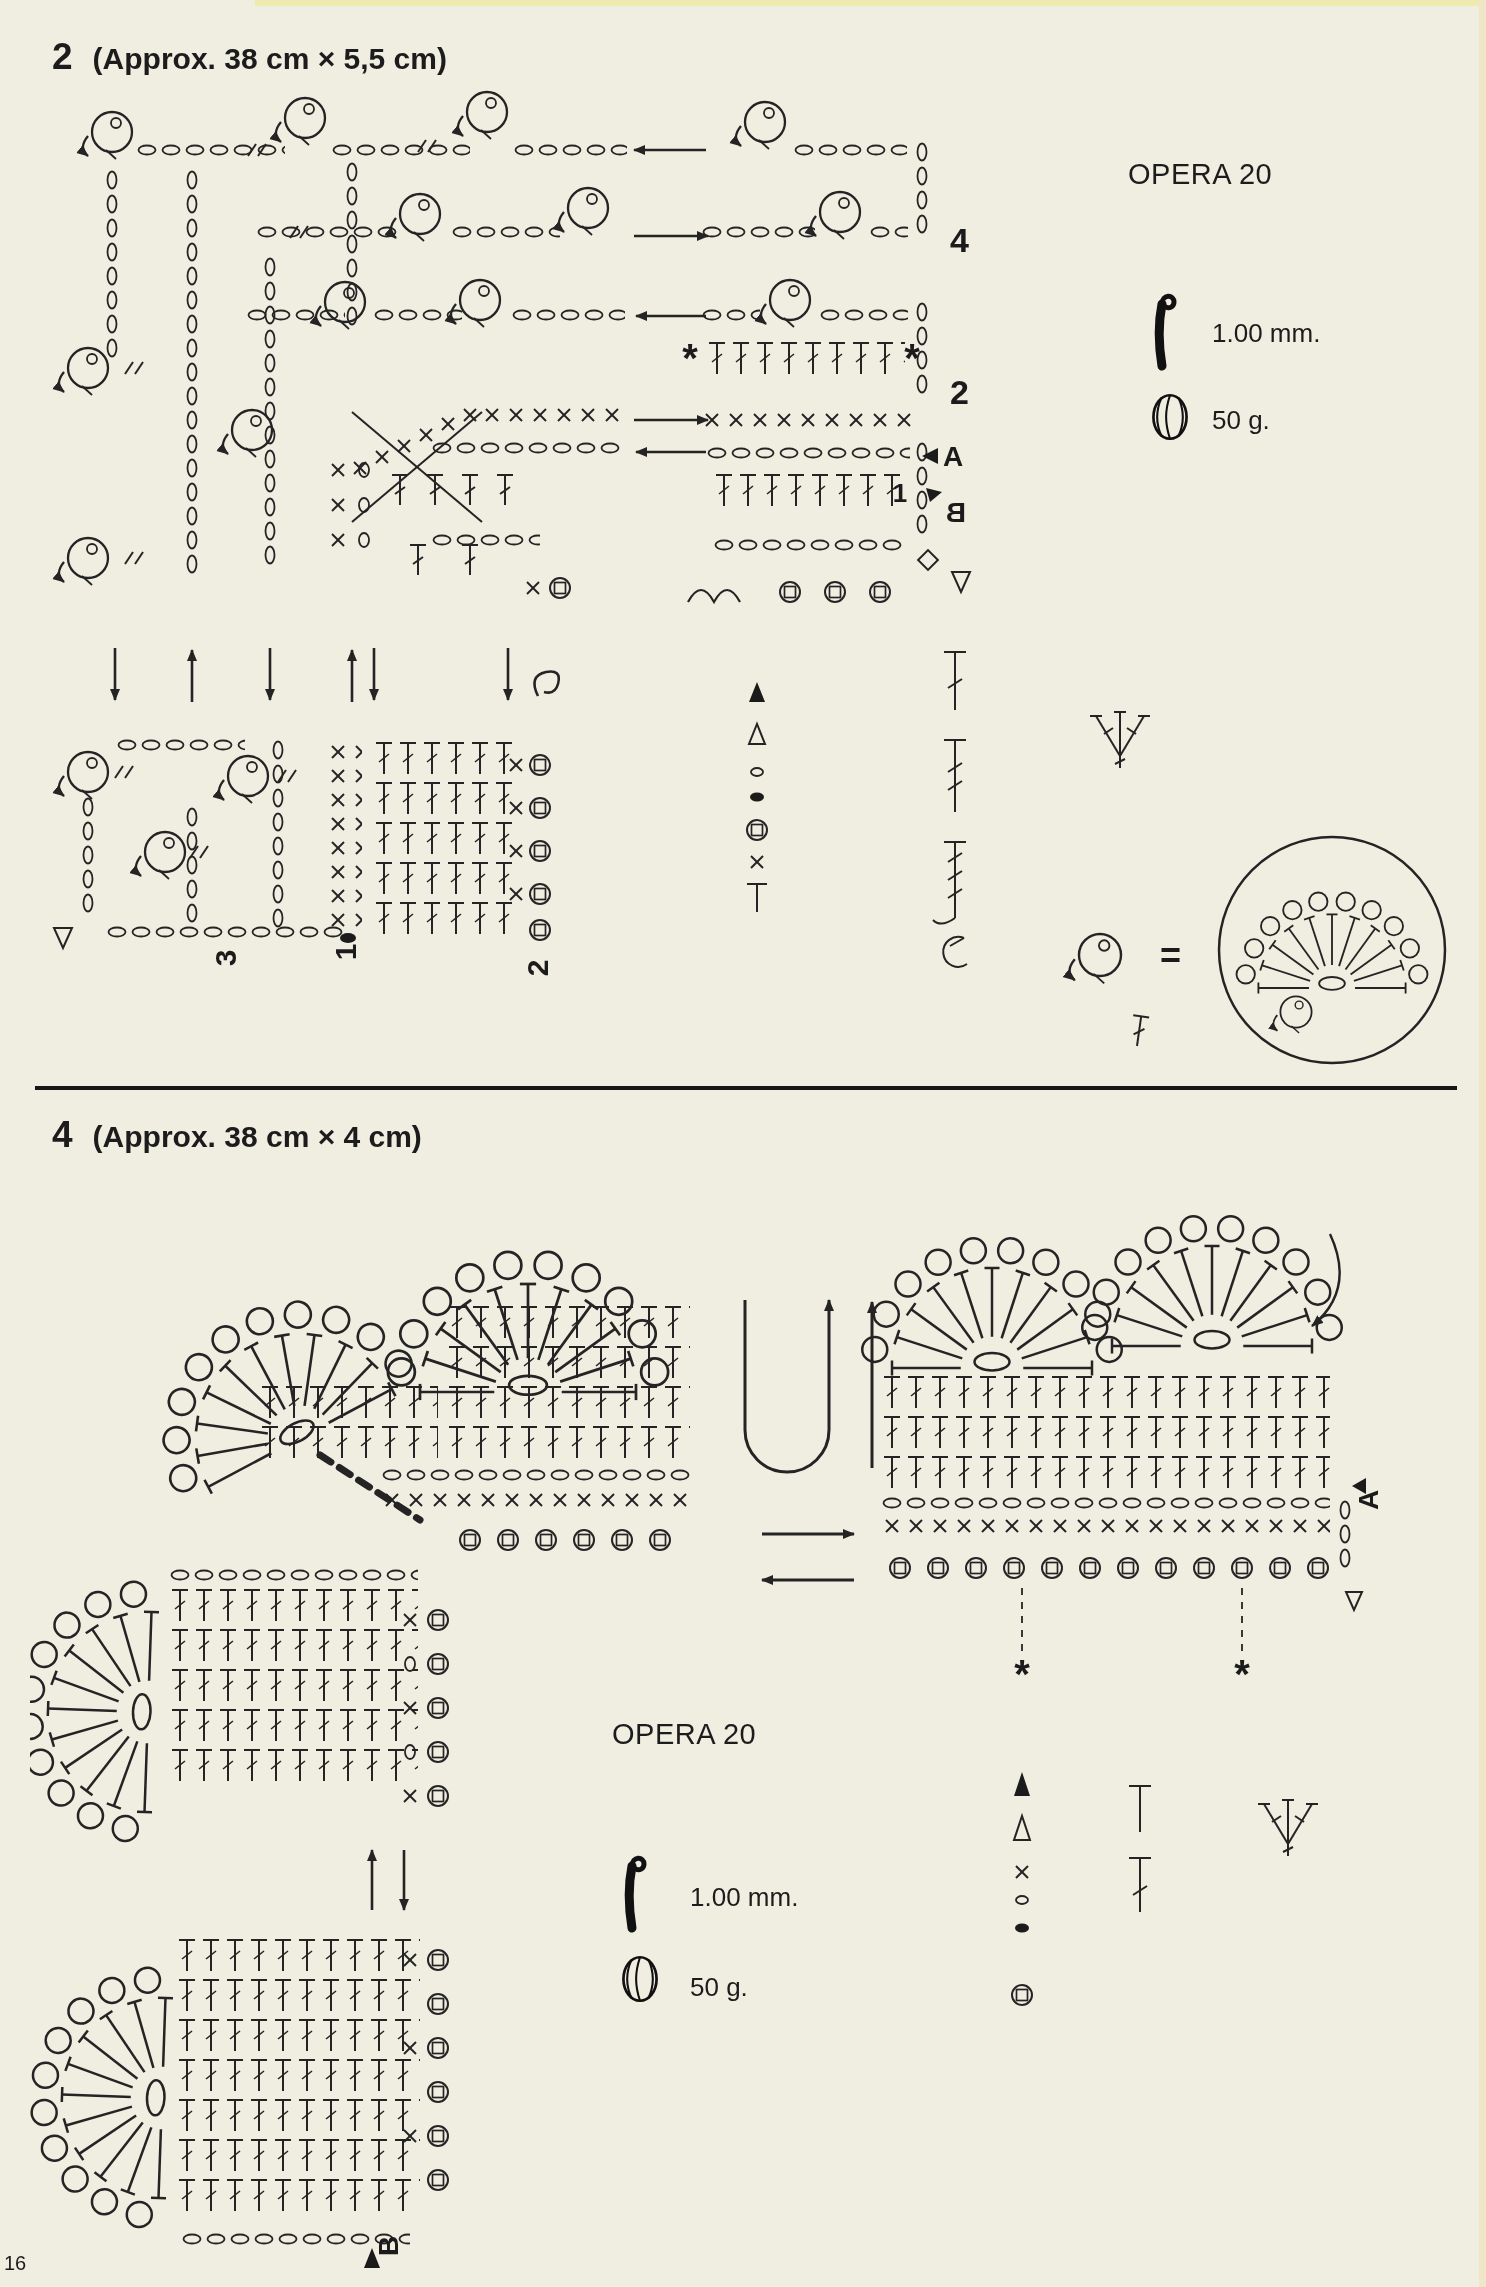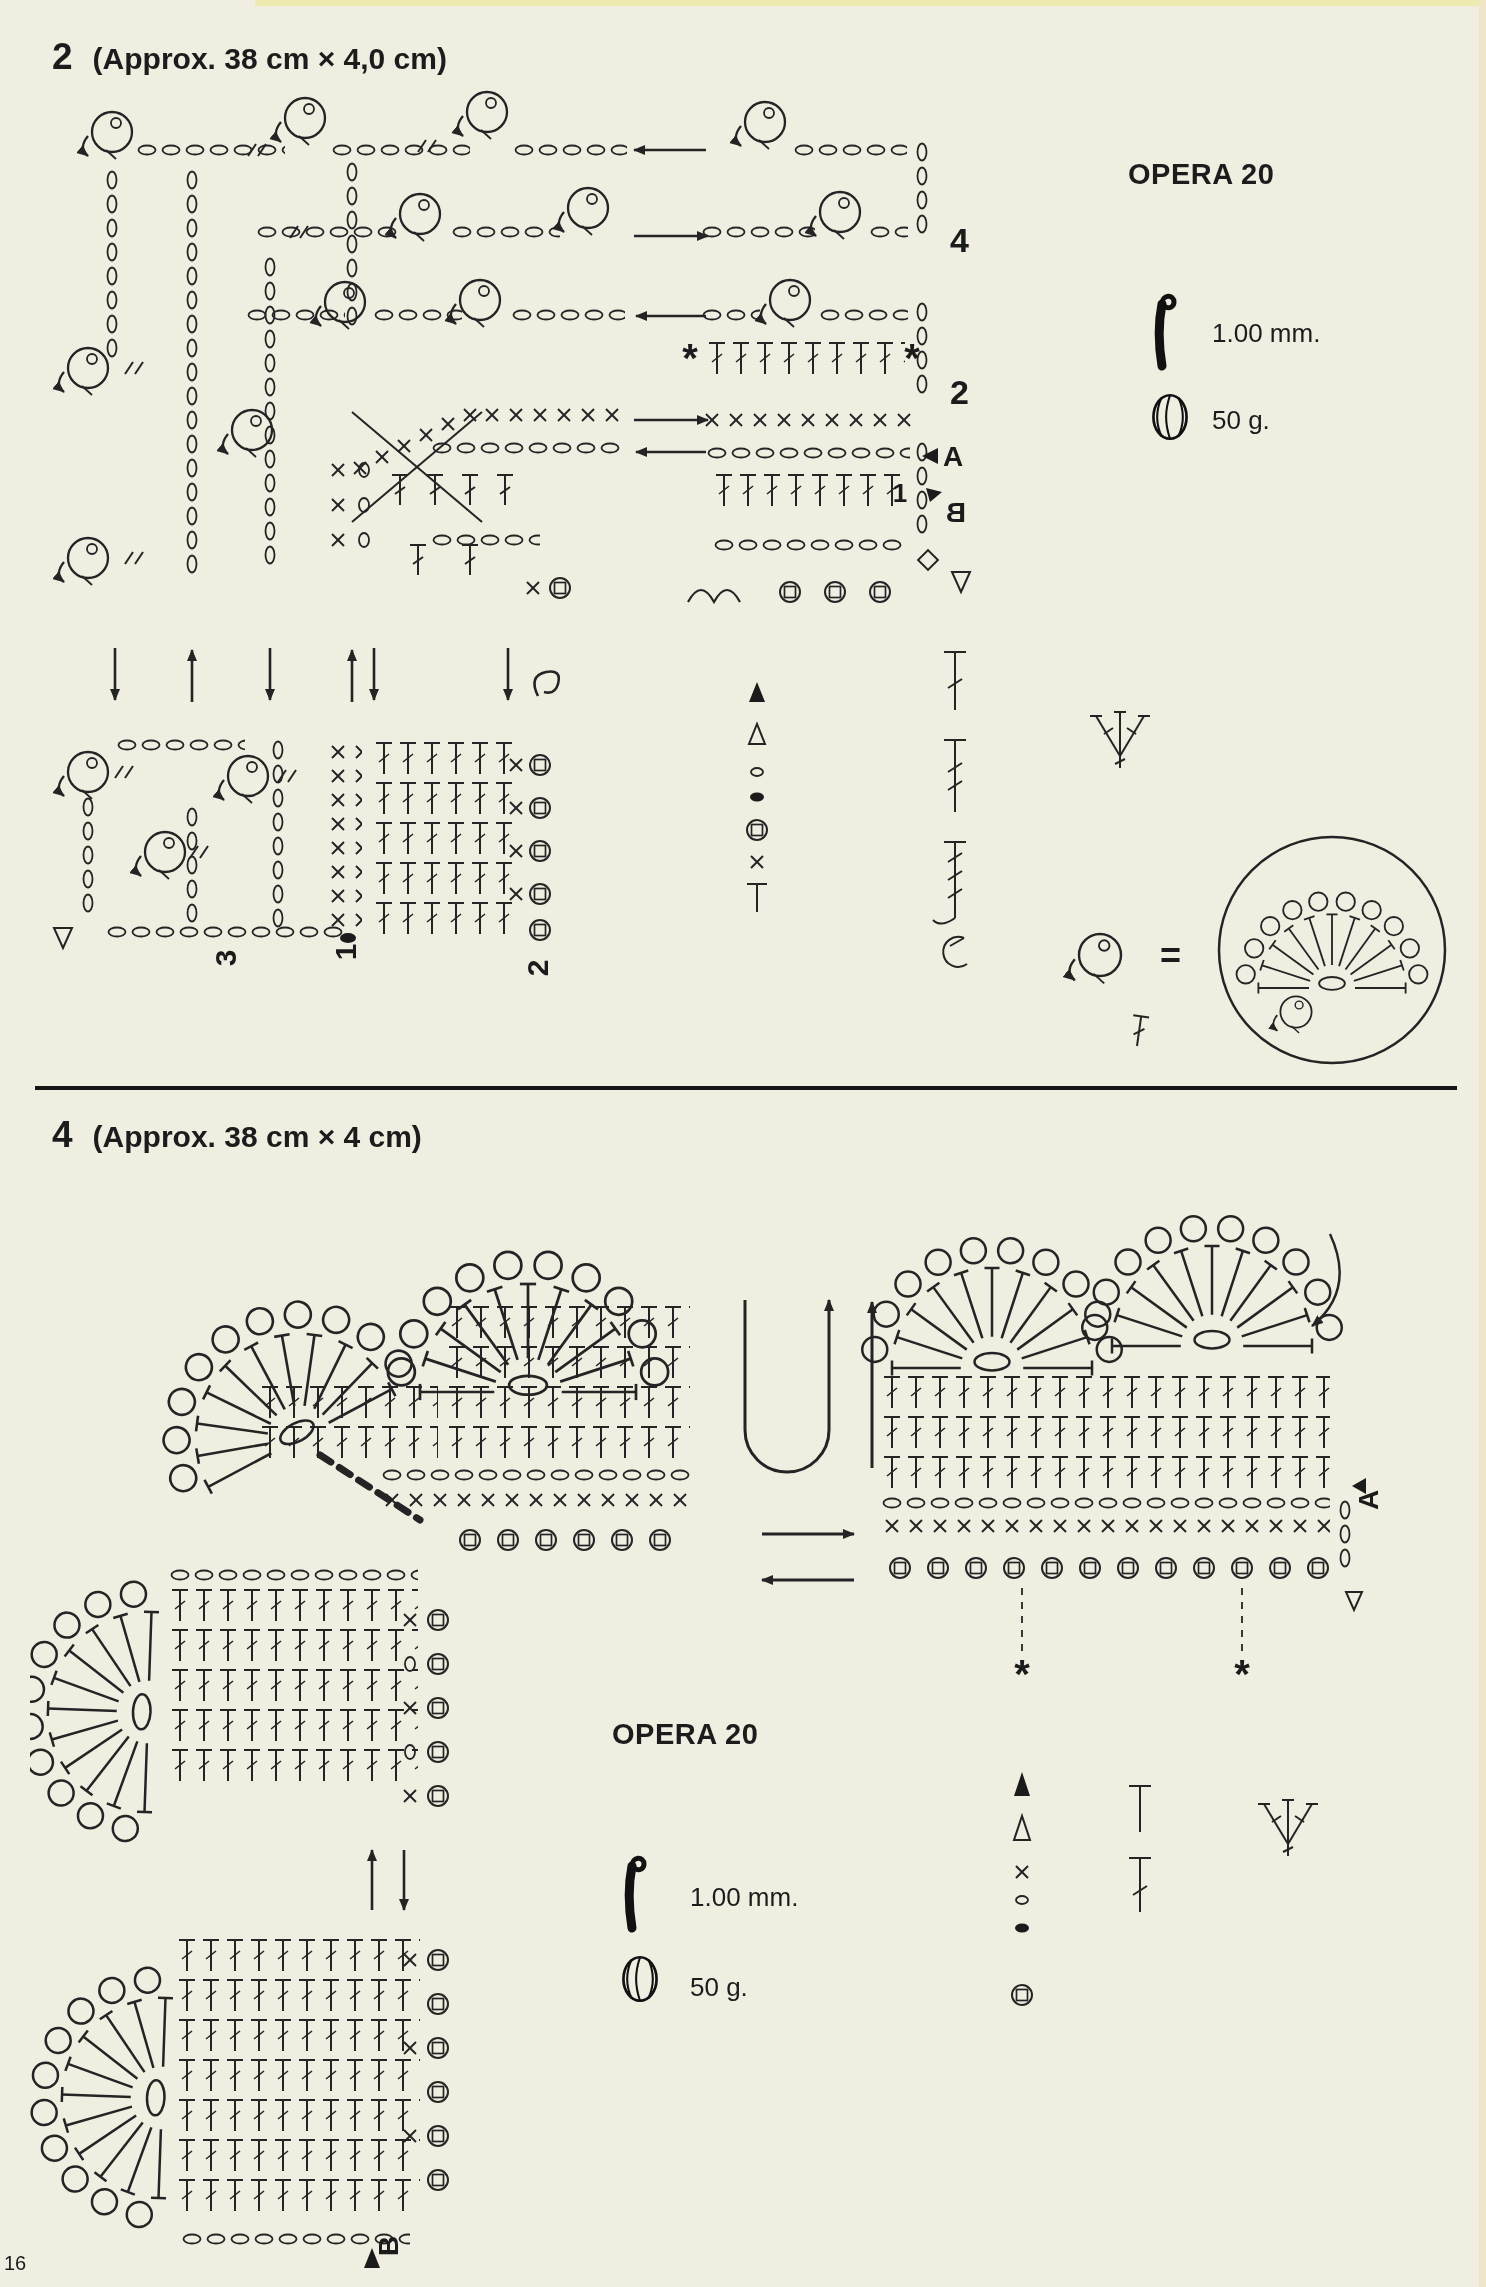--- a/index.html
+++ b/index.html
@@ -3,21 +3,21 @@
 <meta charset="utf-8">
 <style>
   *{margin:0;padding:0;box-sizing:border-box}
   html,body{background:#cfcabc}
   .page{position:relative;width:1486px;height:2287px;background:#f0ede1;overflow:hidden;
         font-family:"Liberation Sans",sans-serif;color:#1c1c1c}
   .abs{position:absolute}
   .heading{display:flex;align-items:baseline;gap:20px;font-weight:bold}
   .heading .num{font-size:37px}
   .heading .size{font-size:30px}
-  .brand{font-size:29px;font-weight:bold;letter-spacing:.5px}
+  .brand{font-size:29px;font-weight:normal;letter-spacing:.5px}
   .spec{font-size:26px;font-weight:normal}
   .pagenum{font-size:20px;font-weight:normal}
   .divider{background:#161616}
   .strip{pointer-events:none}
   svg{display:block}
   svg text.lbl{font-family:"Liberation Sans",sans-serif;font-weight:bold;fill:#1b1b1b}
   .f40{font-size:40px}.f36{font-size:36px}.f34{font-size:34px}.f30{font-size:30px}.f28{font-size:28px}.f26{font-size:26px}
 </style>
 </head>
 <body>
@@ -126,21 +126,21 @@
         <ellipse cx="22" cy="28" rx="16" ry="21" stroke-width="2.6"></ellipse>
         <path d="M14,9 C8,22 8,34 14,47" stroke-width="2"></path>
         <path d="M22,7 C17,22 17,34 22,49" stroke-width="2"></path>
         <path d="M30,9 C36,22 36,34 30,47" stroke-width="2"></path>
       </g>
     </defs>
   </svg>
 
   <div class="abs heading" style="left:52px;top:36px">
     <span class="num">2</span>
-    <span class="size">(Approx. 38 cm × 4,0 cm)</span>
+    <span class="size">(Approx. 38 cm × 5,5 cm)</span>
   </div>
 
   <div class="abs brand" style="left:1128px;top:158px">OPERA 20</div>
   <svg class="abs" style="left:1142px;top:290px" width="44" height="84" viewBox="0 0 44 84">
       <use href="#icon-hook"></use>
     </svg>
   <div class="abs spec" style="left:1212px;top:318px">1.00 mm.</div>
   <svg class="abs" style="left:1146px;top:388px" width="48" height="58" viewBox="0 0 44 56">
       <use href="#icon-yarn"></use>
     </svg>

